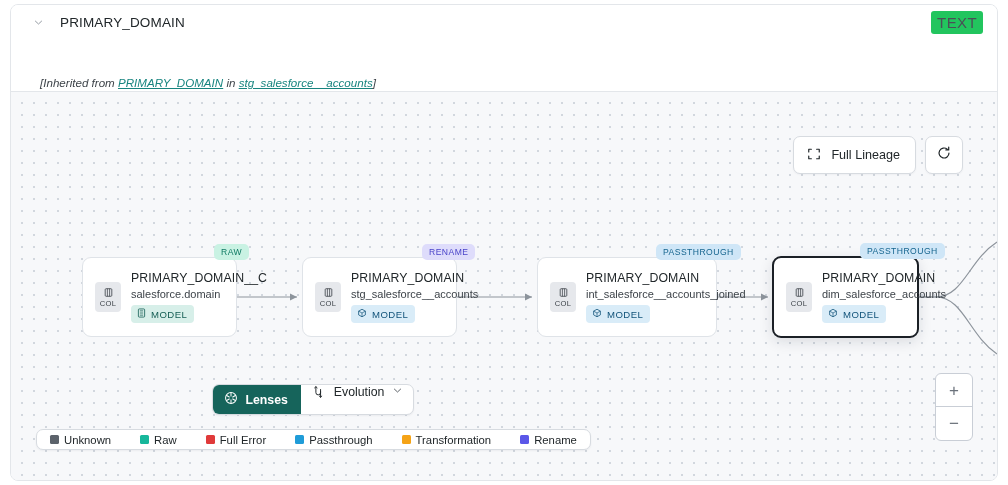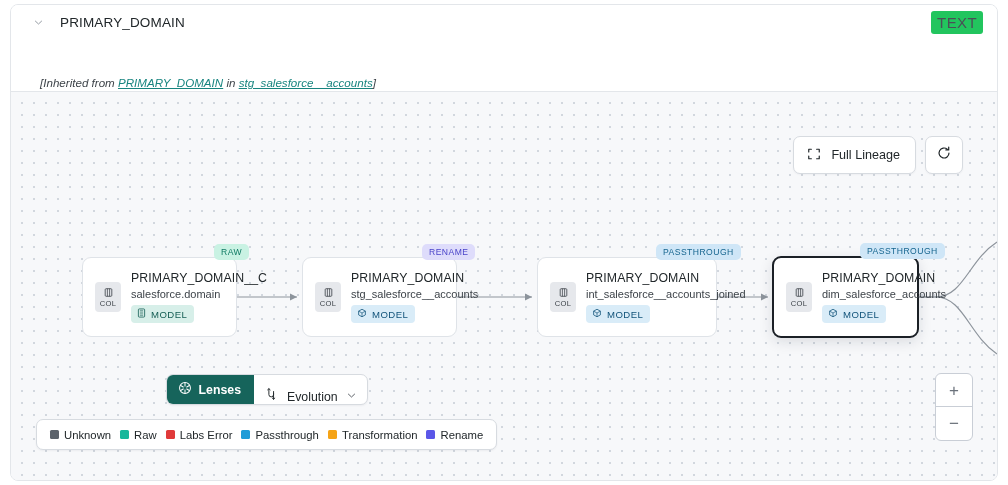--- a/index.html
+++ b/index.html
@@ -241,28 +241,28 @@
   }
   .seg-lenses {
     display: flex; align-items: center; gap: 7px;
     background: #16645b;
     color: #ffffff;
     padding: 0 13px 0 11px;
     font-size: 12.3px;
     font-weight: bold;
   }
   .seg-evo {
-    display: flex; align-items: flex-end; gap: 8px;
+    display: flex; align-items: flex-start; gap: 8px;
     padding: 0 10px 0 11px;
     font-size: 12.3px;
     color: #21272a;
   }
   .legend {
-    display: flex; align-items: center; gap: 9px;
-    height: 31px;
+    display: flex; align-items: center; gap: 29px;
+    height: 21px;
     background: #fff;
     border: 1px solid #d7dbe0;
     border-radius: 7px;
     padding: 0 13px;
     box-shadow: 0 1px 2px rgba(16,24,40,.05);
   }
   .lg { display: flex; align-items: center; gap: 5px; font-size: 11.3px; color: #21272a; }
   .sw { width: 9px; height: 9px; border-radius: 1.5px; display:block; }
 </style>
 </head>
@@ -478,21 +478,21 @@
           <div class="lg">
             <span class="sw" style="background: rgb(92, 99, 107);"></span>
             <span>Unknown</span>
           </div>
           <div class="lg">
             <span class="sw" style="background: rgb(23, 183, 155);"></span>
             <span>Raw</span>
           </div>
           <div class="lg">
             <span class="sw" style="background: rgb(224, 58, 58);"></span>
-            <span>Labs Error</span>
+            <span>Full Error</span>
           </div>
           <div class="lg">
             <span class="sw" style="background: rgb(31, 156, 216);"></span>
             <span>Passthrough</span>
           </div>
           <div class="lg">
             <span class="sw" style="background: rgb(245, 163, 22);"></span>
             <span>Transformation</span>
           </div>
           <div class="lg">

